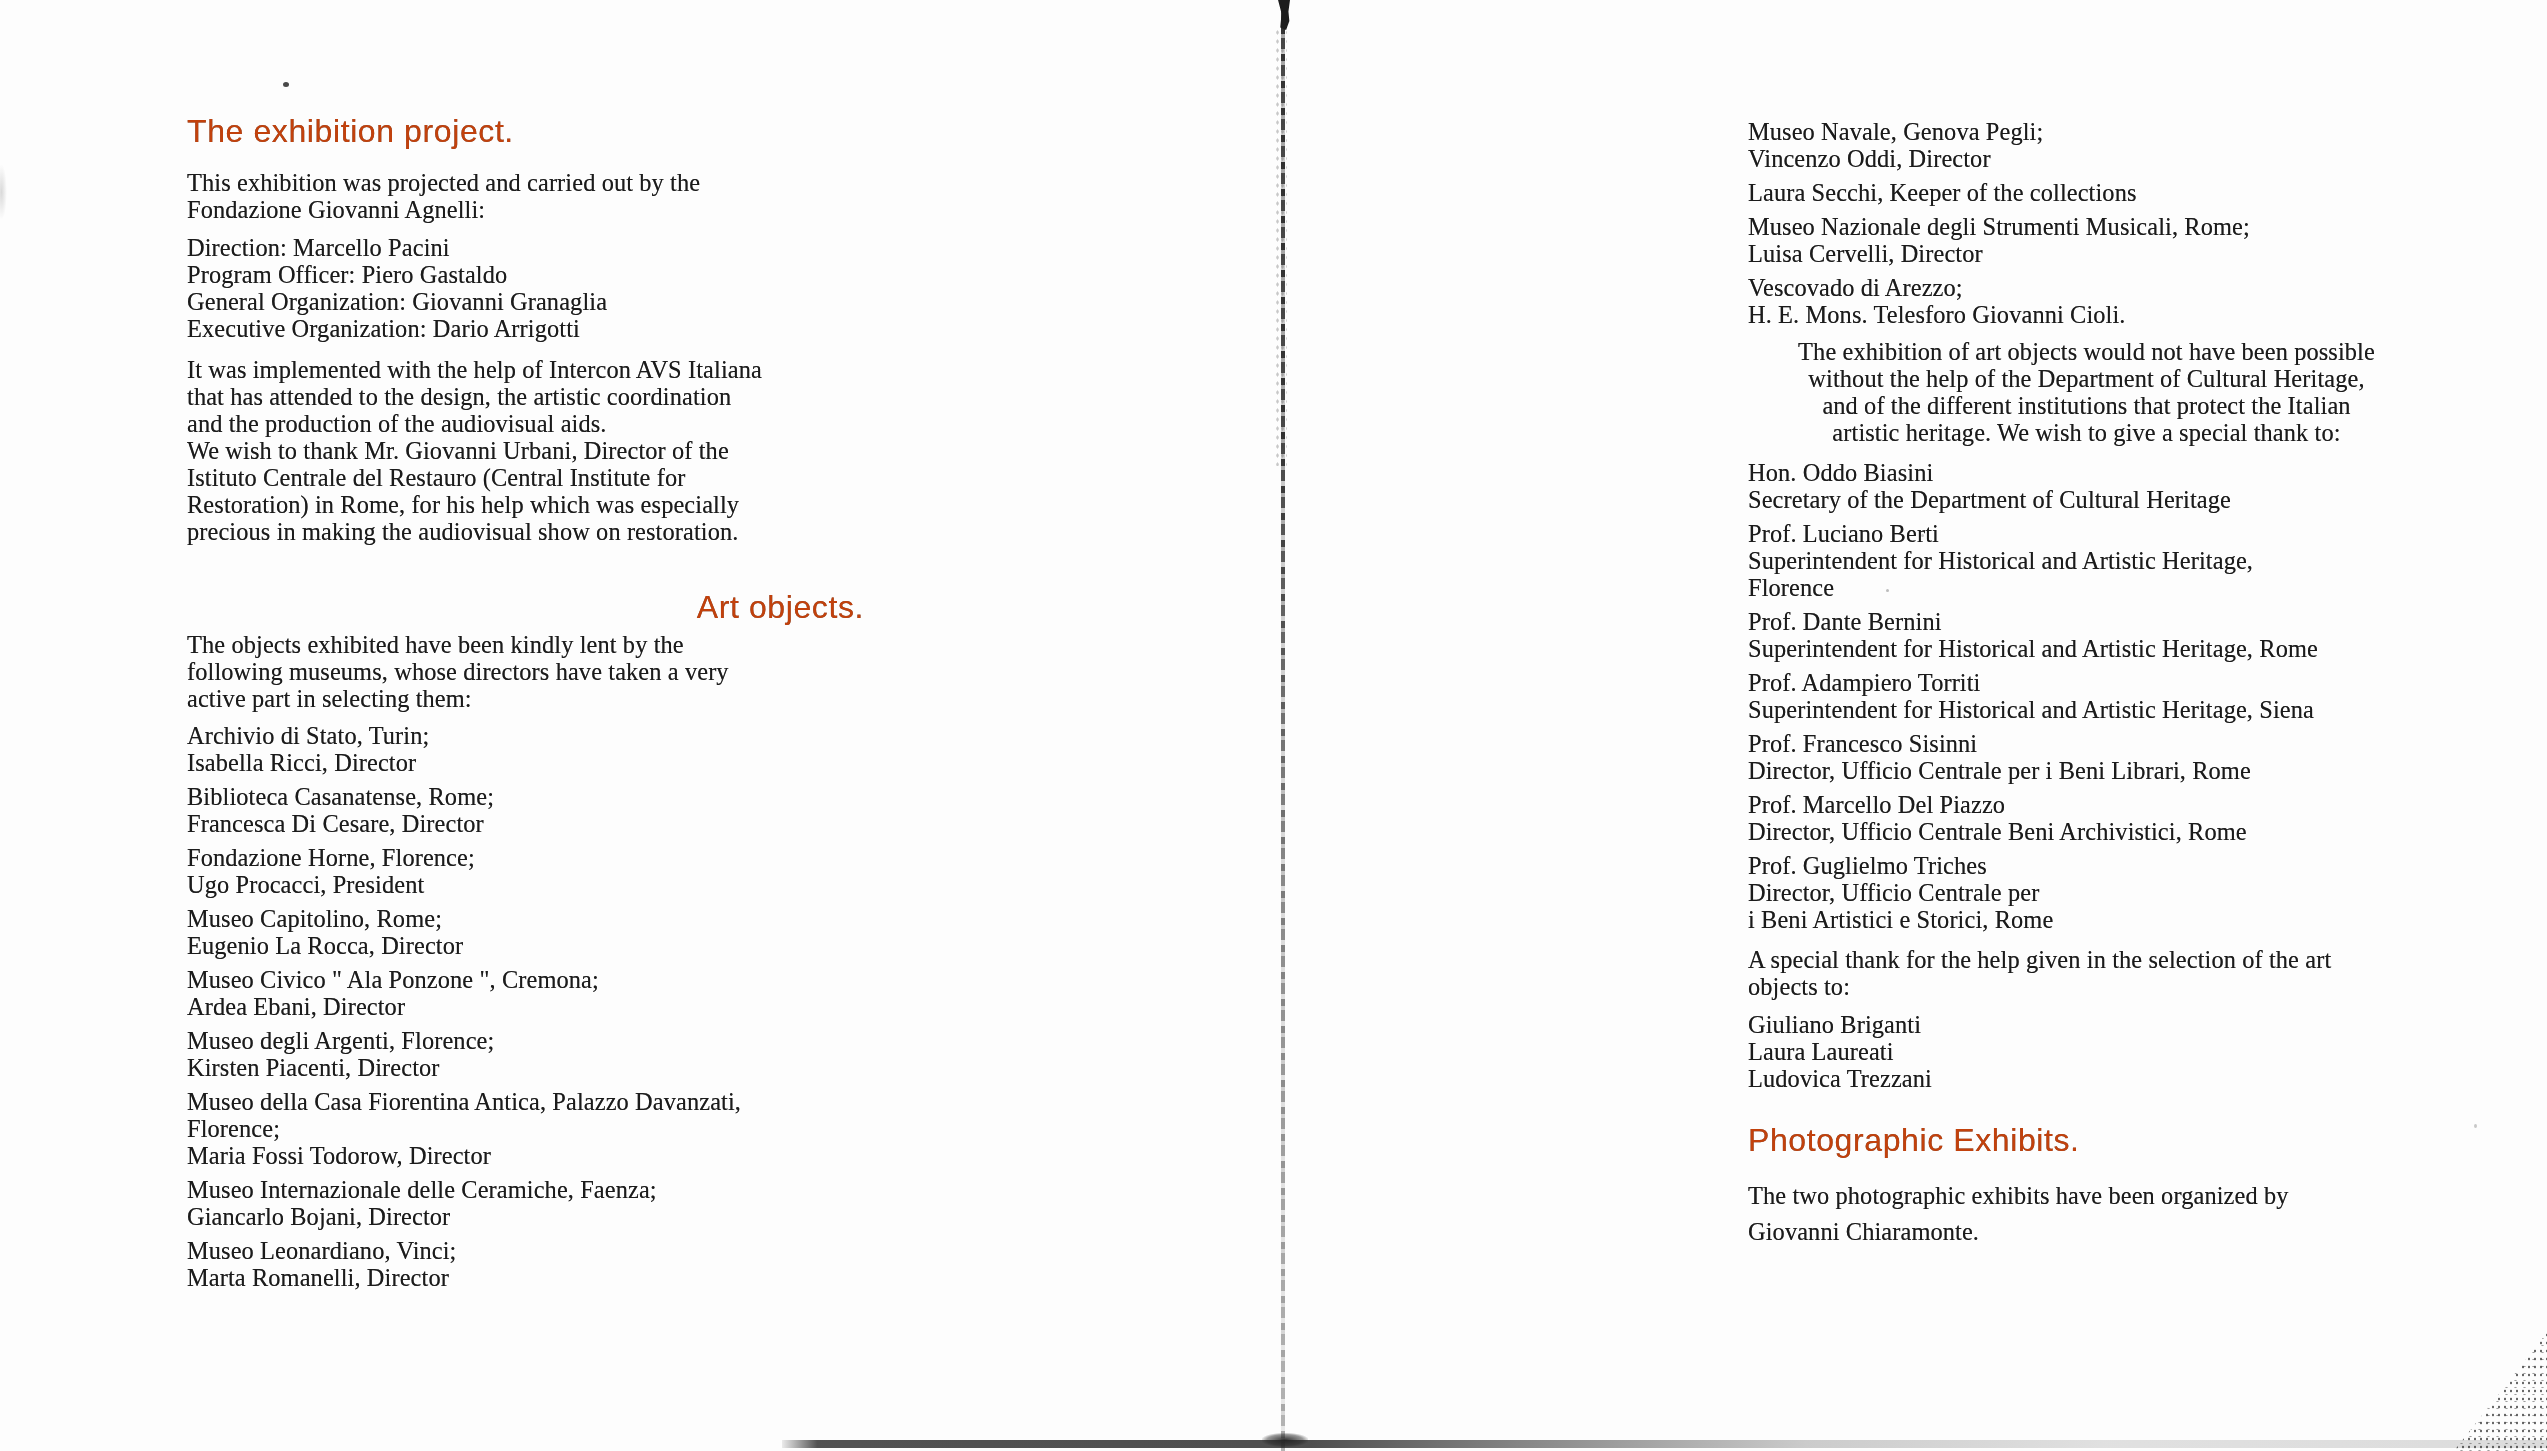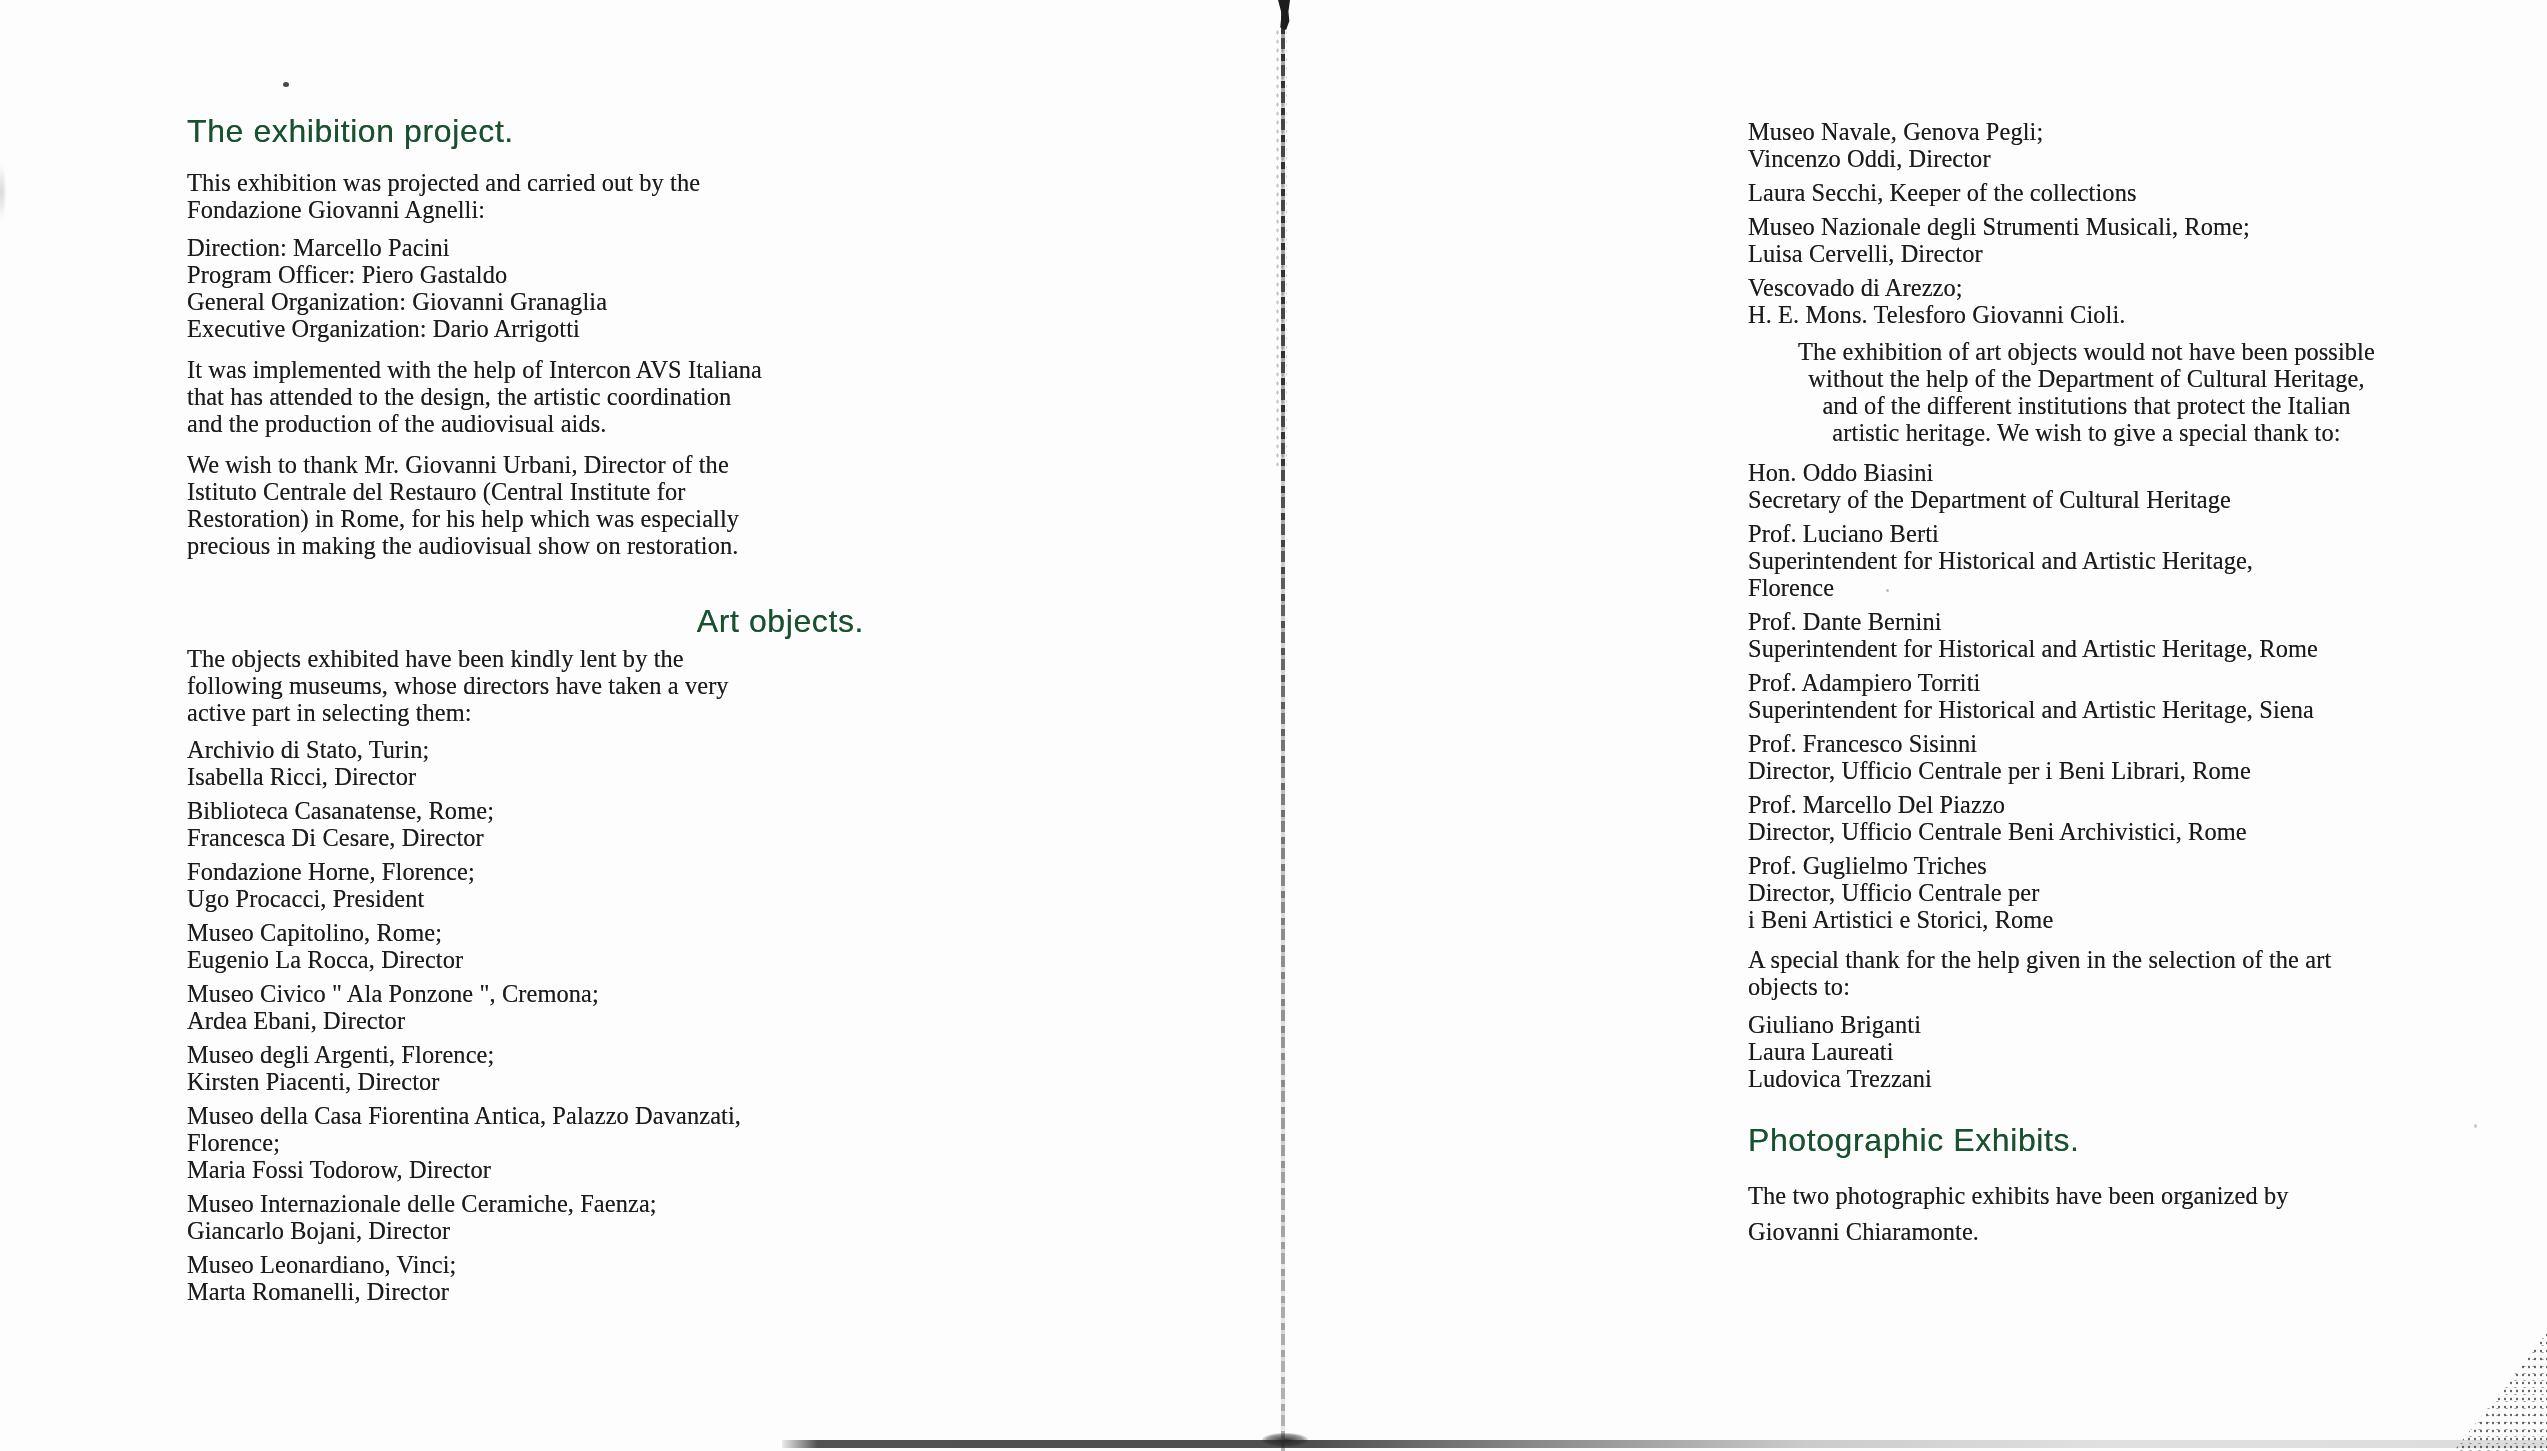--- a/index.html
+++ b/index.html
@@ -12,30 +12,30 @@
     position:absolute;top:0;display:flow-root;
     color:#1b1b1b;
     font-size:24.4px;line-height:27px;letter-spacing:0.1px;
     text-shadow:0 0 0.4px rgba(10,10,10,0.55);
   }
   #left-page-col{left:187px;width:677px;}
   #right-page-col{left:1748px;width:677px;}
   .line{white-space:nowrap;}
   .heading{
     font-family:"Liberation Sans",sans-serif;
-    font-weight:400;color:#14532d;
+    font-weight:400;color:#c2410c;
     font-size:32px;line-height:34px;letter-spacing:0.6px;
     margin:0;text-shadow:0 0 0.5px rgba(0,0,0,0.6);
   }
   
   #heading-project{margin-top:114px;}
   #blk-intro{margin-top:21px;}
   #blk-credits{margin-top:11px;}
   #blk-intercon{margin-top:14px;}
-  #blk-urbani{margin-top:14px;}
+  #blk-urbani{}
   #heading-art{margin-top:45px;text-align:right;}
   #blk-art-intro{margin-top:7px;}
   #blk-lenders-left{margin-top:10px;}
   
   #blk-lenders-right{margin-top:118px;}
   #blk-heritage{margin-top:10px;text-align:center;}
   #blk-officials{margin-top:13px;}
   #blk-special{margin-top:13px;}
   #blk-names{margin-top:11px;}
   #heading-photo{margin-top:31px;}

